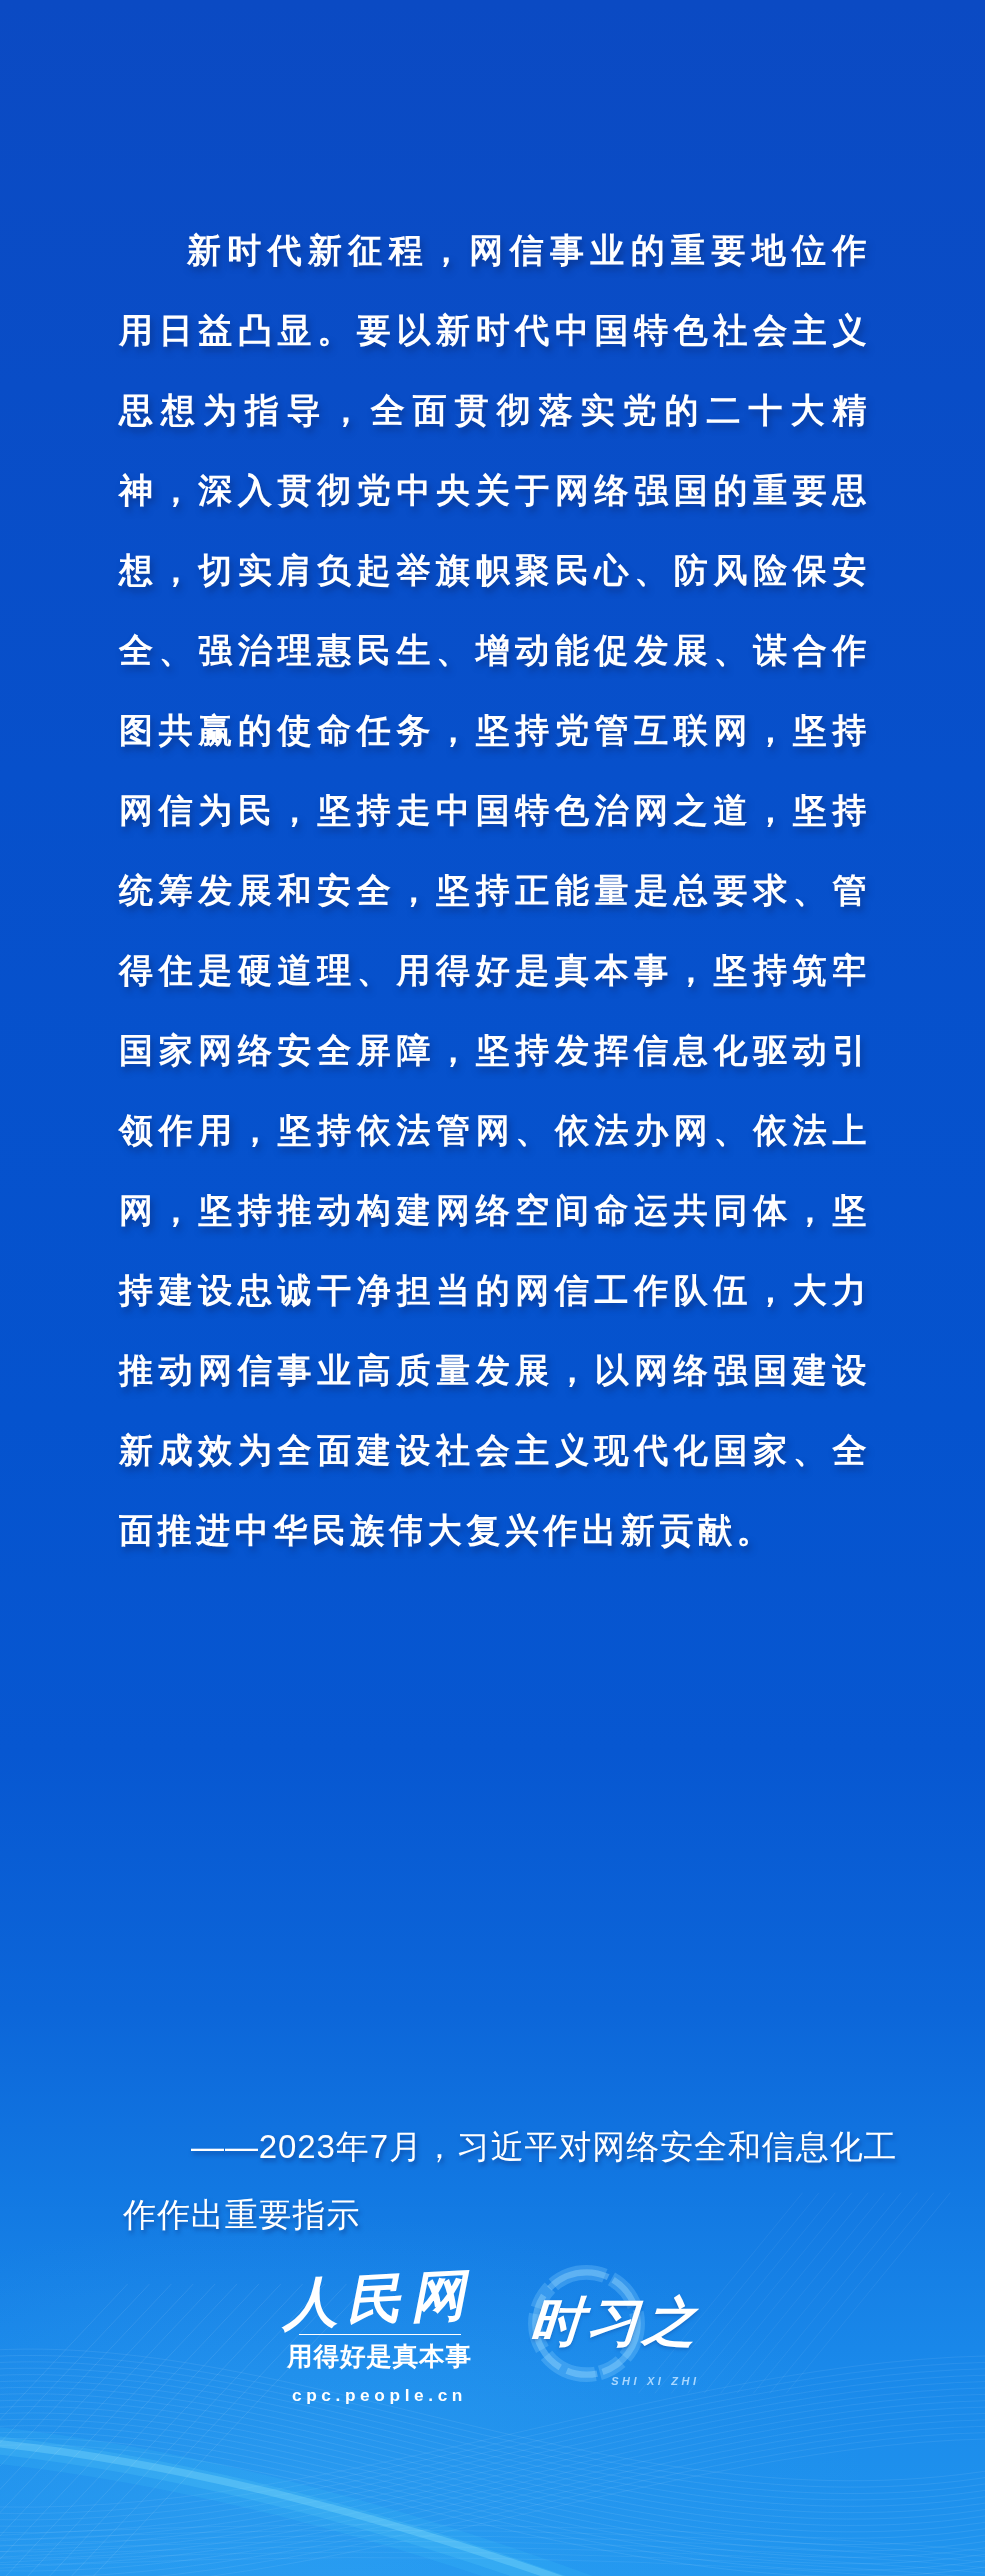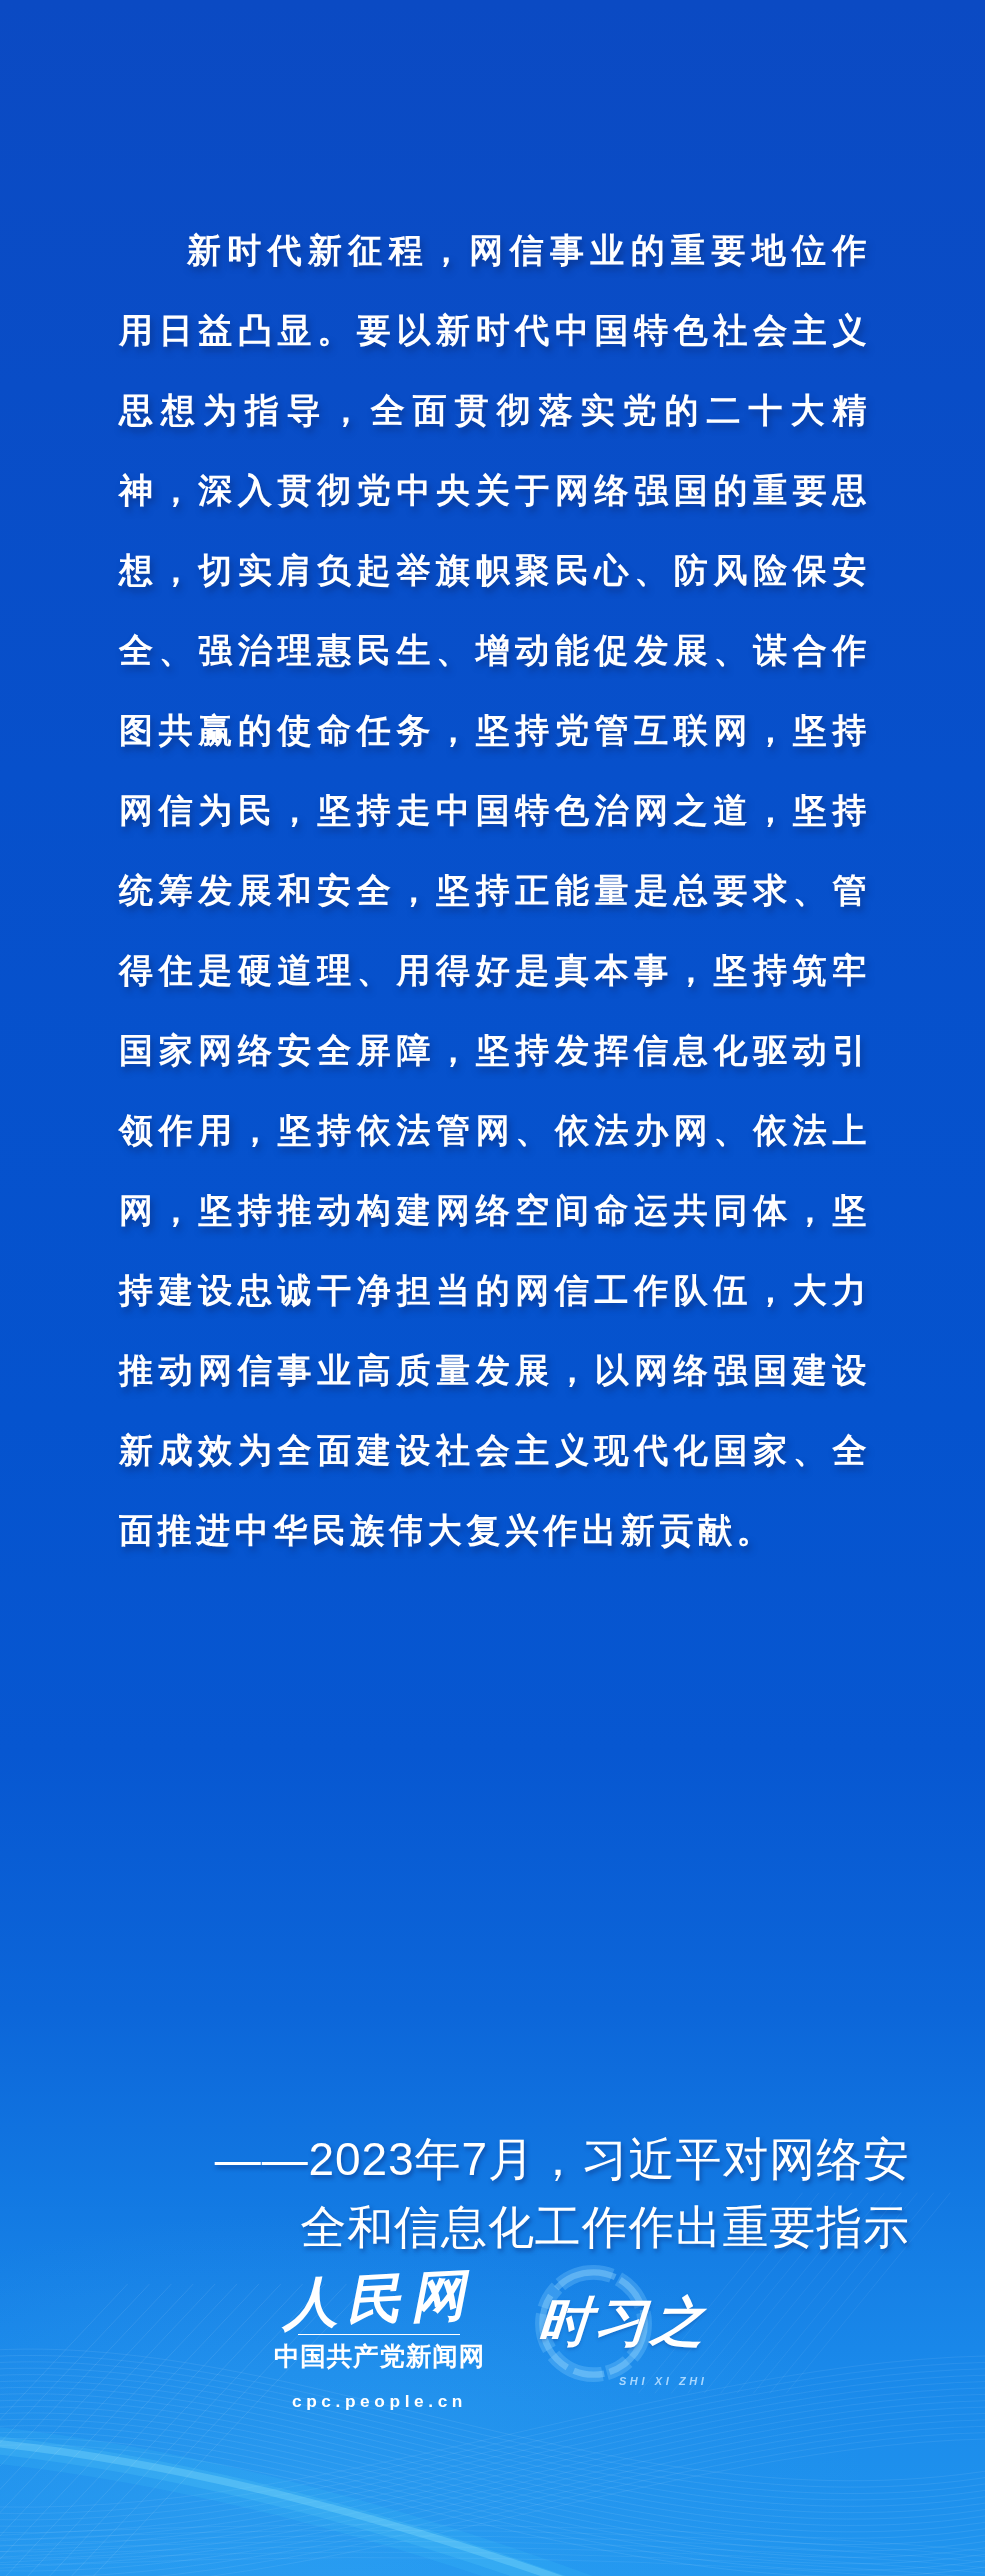--- a/index.html
+++ b/index.html
@@ -26,44 +26,43 @@
     color:#ffffff;
     font-size:34px;line-height:80px;font-weight:bold;
     letter-spacing:4.6px;
     text-align:justify;text-justify:inter-character;
     text-indent:2em;
     text-shadow:2.7px 4.6px 6.4px rgba(10,42,115,0.55);
   }
   
   .attribution{
     position:absolute;left:119px;top:2109px;width:775px;
-    margin:16px;
+    margin:4px;
     color:#ffffff;
-    font-size:46px;line-height:68px;font-weight:normal;
+    font-size:33px;line-height:68px;font-weight:normal;
     letter-spacing:0.9px;
     text-indent:68px;
     text-shadow:1.8px 2.7px 4.6px rgba(10,42,115,0.5);
-    text-align:right;
   }
   
   .footer{
     position:absolute;left:0;top:2270px;width:985px;
     display:flex;justify-content:center;align-items:flex-start;gap:53px;
     color:#ffffff;
   }
   .people-block{display:flex;flex-direction:column;align-items:center;}
   .people-script{
     font-size:55px;font-weight:bold;font-style:italic;
     letter-spacing:9px;line-height:58px;
     transform:rotate(-3deg);
     padding-right:3.6px;
   }
   .people-divider{width:162px;height:1.8px;background:#ffffff;margin:5.5px 0 6.4px 0;}
   .people-site{font-size:25.5px;font-weight:bold;letter-spacing:0.9px;line-height:29px;}
-  .people-domain{font-size:17.3px;font-weight:bold;letter-spacing:4.6px;line-height:24px;margin-top:18px;}
+  .people-domain{font-size:17.3px;font-weight:bold;letter-spacing:4.6px;line-height:24px;margin-top:12px;}
   .sxz-block{position:relative;width:173px;height:119px;margin-top:7.3px;}
   .sxz-ring{position:absolute;left:-12.8px;top:-22px;pointer-events:none;}
   .sxz-title{
     position:absolute;left:0;top:16.4px;width:164px;
     font-size:53px;font-weight:bold;font-style:italic;
     letter-spacing:3.6px;line-height:55px;white-space:nowrap;
     transform:skewX(-4deg);
     text-shadow:0 1.8px 3.6px rgba(10,50,130,0.3);
   }
   .sxz-sub{
@@ -170,21 +169,21 @@
 
   <p class="quote">新时代新征程，网信事业的重要地位作用日益凸显。要以新时代中国特色社会主义思想为指导，全面贯彻落实党的二十大精神，深入贯彻党中央关于网络强国的重要思想，切实肩负起举旗帜聚民心、防风险保安全、强治理惠民生、增动能促发展、谋合作图共赢的使命任务，坚持党管互联网，坚持网信为民，坚持走中国特色治网之道，坚持统筹发展和安全，坚持正能量是总要求、管得住是硬道理、用得好是真本事，坚持筑牢国家网络安全屏障，坚持发挥信息化驱动引领作用，坚持依法管网、依法办网、依法上网，坚持推动构建网络空间命运共同体，坚持建设忠诚干净担当的网信工作队伍，大力推动网信事业高质量发展，以网络强国建设新成效为全面建设社会主义现代化国家、全面推进中华民族伟大复兴作出新贡献。</p>
 
   <p class="attribution">——2023年7月，习近平对网络安全和信息化工作作出重要指示</p>
 
   <div class="footer">
 
     <div class="people-block">
       <span class="people-script">人民网</span>
       <div class="people-divider"></div>
-      <span class="people-site">中国共产党新闻网</span>
+      <span class="people-site">用得好是真本事</span>
       <span class="people-domain">cpc.people.cn</span>
     </div>
 
     <div class="sxz-block">
       <svg class="sxz-ring" width="137" height="137" viewBox="0 0 150 150" aria-hidden="true">
         <circle cx="75" cy="75" r="56" fill="none" stroke="rgba(130,205,255,0.30)" stroke-width="16" stroke-dasharray="40 7 26 5 60 8"></circle>
         <circle cx="75" cy="75" r="56" fill="none" stroke="rgba(170,225,255,0.35)" stroke-width="7" stroke-dasharray="70 6 34 8 90 10"></circle>
       </svg>
       <span class="sxz-title">时习之</span>
       <span class="sxz-sub">SHI XI ZHI</span>

